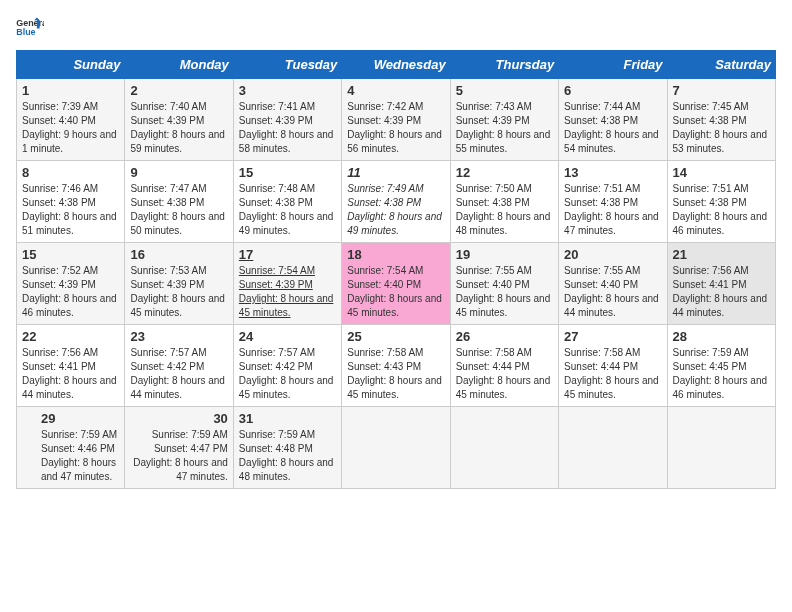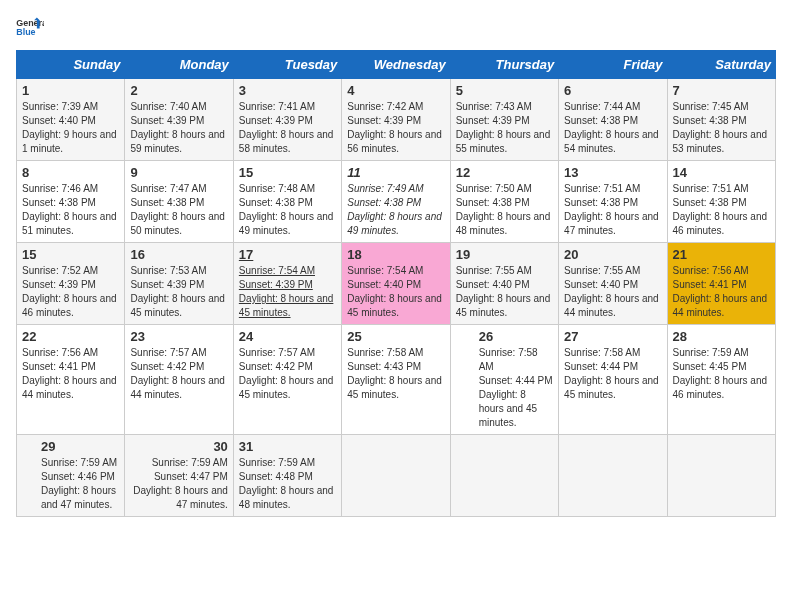--- a/index.html
+++ b/index.html
@@ -131,28 +131,28 @@
         <td style="background-color: rgb(255, 255, 255);"><span class="day-number">13</span><span class="day-info">Sunrise: 7:51 AM<br>Sunset: 4:38 PM<br>Daylight: 8 hours and 47 minutes.</span></td>
         <td style="background-color: rgb(255, 255, 255);"><span class="day-number">14</span><span class="day-info">Sunrise: 7:51 AM<br>Sunset: 4:38 PM<br>Daylight: 8 hours and 46 minutes.</span></td>
       </tr>
       <tr>
         <td style="background-color: rgb(245, 245, 245);"><span class="day-number">15</span><span class="day-info">Sunrise: 7:52 AM<br>Sunset: 4:39 PM<br>Daylight: 8 hours and 46 minutes.</span></td>
         <td style="background-color: rgb(245, 245, 245);"><span class="day-number">16</span><span class="day-info">Sunrise: 7:53 AM<br>Sunset: 4:39 PM<br>Daylight: 8 hours and 45 minutes.</span></td>
         <td style="background-color: rgb(245, 245, 245); text-decoration: underline;"><span class="day-number">17</span><span class="day-info">Sunrise: 7:54 AM<br>Sunset: 4:39 PM<br>Daylight: 8 hours and 45 minutes.</span></td>
         <td style="background-color: #f9a8d4;"><span class="day-number">18</span><span class="day-info">Sunrise: 7:54 AM<br>Sunset: 4:40 PM<br>Daylight: 8 hours and 45 minutes.</span></td>
         <td style="background-color: rgb(245, 245, 245);"><span class="day-number">19</span><span class="day-info">Sunrise: 7:55 AM<br>Sunset: 4:40 PM<br>Daylight: 8 hours and 45 minutes.</span></td>
         <td style="background-color: rgb(245, 245, 245);"><span class="day-number">20</span><span class="day-info">Sunrise: 7:55 AM<br>Sunset: 4:40 PM<br>Daylight: 8 hours and 44 minutes.</span></td>
-        <td style="background-color: #eab308;"><span class="day-number">21</span><span class="day-info">Sunrise: 7:56 AM<br>Sunset: 4:41 PM<br>Daylight: 8 hours and 44 minutes.</span></td>
+        <td style="background-color: #e5e5e5;"><span class="day-number">21</span><span class="day-info">Sunrise: 7:56 AM<br>Sunset: 4:41 PM<br>Daylight: 8 hours and 44 minutes.</span></td>
       </tr>
       <tr>
         <td style="background-color: rgb(255, 255, 255); margin-top: 44px;"><span class="day-number">22</span><span class="day-info">Sunrise: 7:56 AM<br>Sunset: 4:41 PM<br>Daylight: 8 hours and 44 minutes.</span></td>
         <td style="background-color: rgb(255, 255, 255);"><span class="day-number">23</span><span class="day-info">Sunrise: 7:57 AM<br>Sunset: 4:42 PM<br>Daylight: 8 hours and 44 minutes.</span></td>
         <td style="background-color: rgb(255, 255, 255);"><span class="day-number">24</span><span class="day-info">Sunrise: 7:57 AM<br>Sunset: 4:42 PM<br>Daylight: 8 hours and 45 minutes.</span></td>
         <td style="background-color: rgb(255, 255, 255);"><span class="day-number">25</span><span class="day-info">Sunrise: 7:58 AM<br>Sunset: 4:43 PM<br>Daylight: 8 hours and 45 minutes.</span></td>
-        <td style="background-color: rgb(255, 255, 255); padding-left: 28px;"><span class="day-number">26</span><span class="day-info">Sunrise: 7:58 AM<br>Sunset: 4:44 PM<br>Daylight: 8 hours and 45 minutes.</span></td>
+        <td style="background-color: rgb(255, 255, 255);"><span class="day-number">26</span><span class="day-info">Sunrise: 7:58 AM<br>Sunset: 4:44 PM<br>Daylight: 8 hours and 45 minutes.</span></td>
         <td style="background-color: rgb(255, 255, 255);"><span class="day-number">27</span><span class="day-info">Sunrise: 7:58 AM<br>Sunset: 4:44 PM<br>Daylight: 8 hours and 45 minutes.</span></td>
         <td style="background-color: rgb(255, 255, 255);"><span class="day-number">28</span><span class="day-info">Sunrise: 7:59 AM<br>Sunset: 4:45 PM<br>Daylight: 8 hours and 46 minutes.</span></td>
       </tr>
       <tr>
         <td style="background-color: rgb(245, 245, 245); padding-left: 24px;"><span class="day-number">29</span><span class="day-info">Sunrise: 7:59 AM<br>Sunset: 4:46 PM<br>Daylight: 8 hours and 47 minutes.</span></td>
         <td style="background-color: rgb(245, 245, 245); text-align: right;"><span class="day-number">30</span><span class="day-info">Sunrise: 7:59 AM<br>Sunset: 4:47 PM<br>Daylight: 8 hours and 47 minutes.</span></td>
         <td style="background-color: rgb(245, 245, 245);"><span class="day-number">31</span><span class="day-info">Sunrise: 7:59 AM<br>Sunset: 4:48 PM<br>Daylight: 8 hours and 48 minutes.</span></td>
         <td class="empty-cell" style="background-color: rgb(245, 245, 245);"></td>
         <td class="empty-cell" style="background-color: rgb(245, 245, 245);"></td>
         <td class="empty-cell" style="background-color: rgb(245, 245, 245);"></td>

